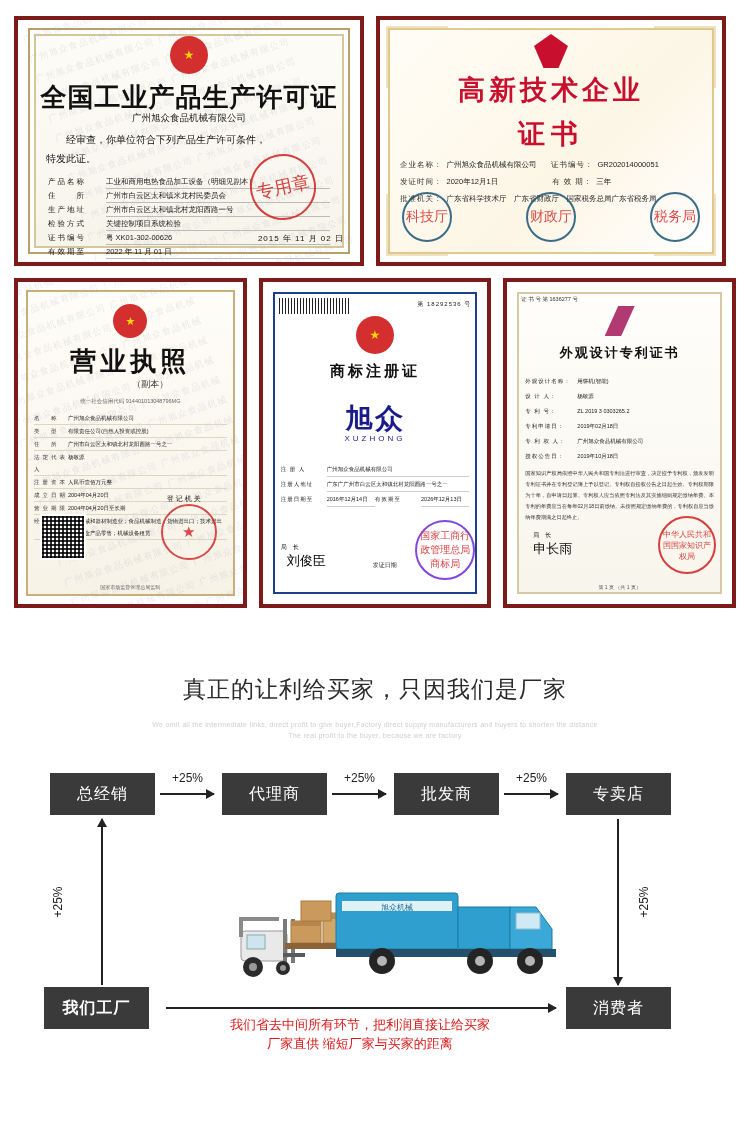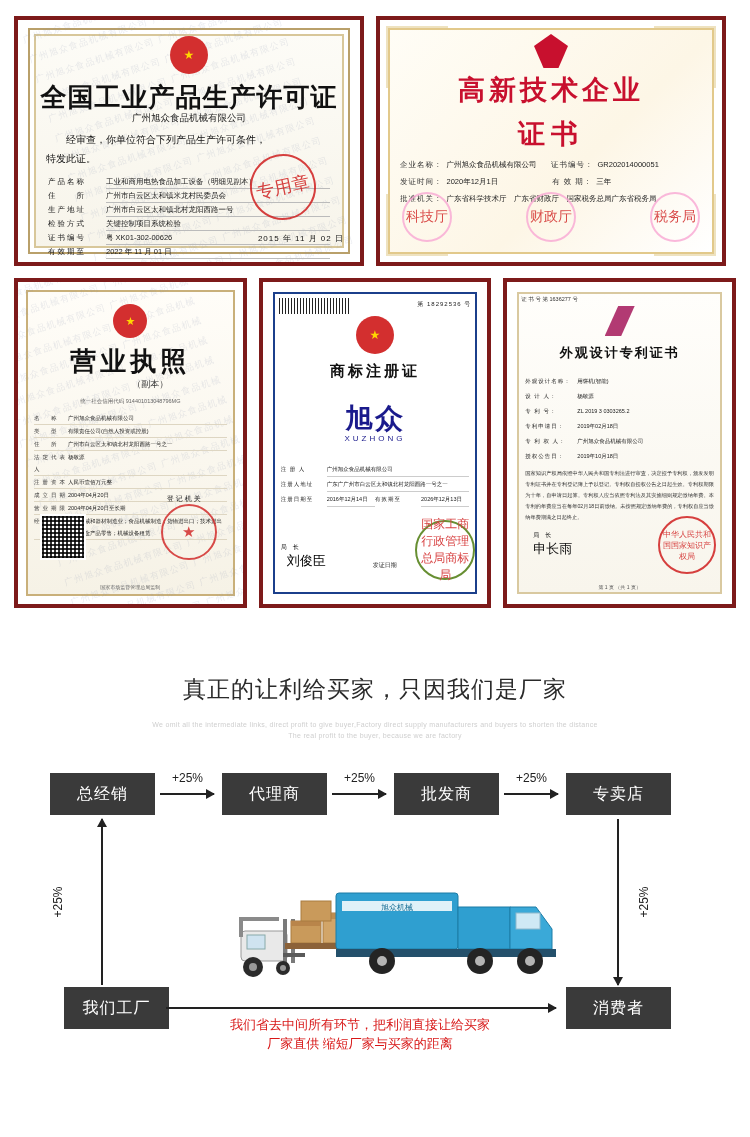--- a/index.html
+++ b/index.html
@@ -106,21 +106,21 @@
   .c2 .bigtitle2{
     position:absolute;top:88px;left:0;right:0;text-align:center;
     font-size:27px;font-weight:bold;color:#c8102e;letter-spacing:6px;margin-top:8px;
   }
   .c2 .info{position:absolute;top:136px;left:20px;right:20px;font-size:7.5px;color:#222;line-height:17px;}
   .c2 .info .r{display:flex;}
   .c2 .info .k{flex:none;letter-spacing:1px;color:#333;}
   .c2 .info .v{flex:1;padding-left:4px;}
   .c2 .seals{position:absolute;left:22px;right:22px;bottom:20px;display:flex;justify-content:space-between;}
   .c2 .seal{
-    width:46px;height:46px;border-radius:50%;border:2px solid #f9a8d4;color:#d02020;
+    width:46px;height:46px;border-radius:50%;border:2px solid #0c4a6e;color:#d02020;
     display:flex;align-items:center;justify-content:center;font-size:14px;opacity:.8;
   }
 
   
   .c3 .frame{
     position:absolute;left:8px;top:8px;right:8px;bottom:8px;
     border:2px solid #c9b07a;background:linear-gradient(#fffdf8,#f6f2e6);
   }
   .c3 .emblem{
     position:absolute;left:50%;top:22px;transform:translateX(-50%);
@@ -172,22 +172,22 @@
   .c4 .branden{position:absolute;top:152px;left:0;right:0;text-align:center;font-size:8px;color:#1a1a8c;letter-spacing:3px;}
   .c4 .rows{position:absolute;top:180px;left:18px;right:18px;font-size:5.5px;color:#222;line-height:14px;}
   .c4 .rows .r{display:flex;}
   .c4 .rows .k{width:46px;flex:none;letter-spacing:1px;}
   .c4 .rows .v{flex:1;border-bottom:1px solid #ccc;}
   .c4 .sign{position:absolute;left:18px;bottom:34px;font-size:6px;color:#222;}
   .c4 .signname{font-size:13px;color:#000000;font-family:Liberation Mono, monospace;margin-left:6px;}
   .c4 .issue{position:absolute;left:110px;bottom:34px;font-size:6px;color:#222;}
   .c4 .stamp{
     position:absolute;right:12px;bottom:24px;width:56px;height:56px;border-radius:50%;
-    border:2px solid #4d7c0f;color:#d02020;display:flex;align-items:center;justify-content:center;
-    font-size:12px;text-align:center;opacity:.85;
+    border:2px solid #6d28d9;color:#d02020;display:flex;align-items:center;justify-content:center;
+    font-size:10px;text-align:center;opacity:.85;
   }
 
   
   .c5 .frame{
     position:absolute;left:10px;top:10px;right:10px;bottom:10px;
     border:2px solid #d9c9a0;background:linear-gradient(#fffefb,#f8f5ec);
   }
   .c5 .no{position:absolute;left:14px;top:14px;font-size:5.5px;color:#333;}
   .c5 .logo{
     position:absolute;left:50%;top:24px;transform:translateX(-50%);
@@ -229,21 +229,21 @@
     position:absolute;background:#3a3a3a;color:#fff;
     font-size:16px;display:flex;align-items:center;justify-content:center;
     letter-spacing:1px;
   }
   .n-top{width:105px;height:42px;top:8px;}
   .n1{left:50px;}
   .n2{left:222px;}
   .n3{left:394px;}
   .n4{left:566px;}
   .n-bot{width:105px;height:42px;top:222px;}
-  .nb1{left:64px;}
+  .nb1{left:44px;font-weight:bold;}
   .nb2{left:566px;}
 
   .arrow-h{position:absolute;height:2px;background:#222;top:28px;}
   .arrow-h::after{
     content:"";position:absolute;right:-1px;top:-4px;
     border-left:9px solid #222;border-top:5px solid transparent;border-bottom:5px solid transparent;
   }
   .a1{left:160px;width:54px;}
   .a2{left:332px;width:54px;}
   .a3{left:504px;width:54px;}

